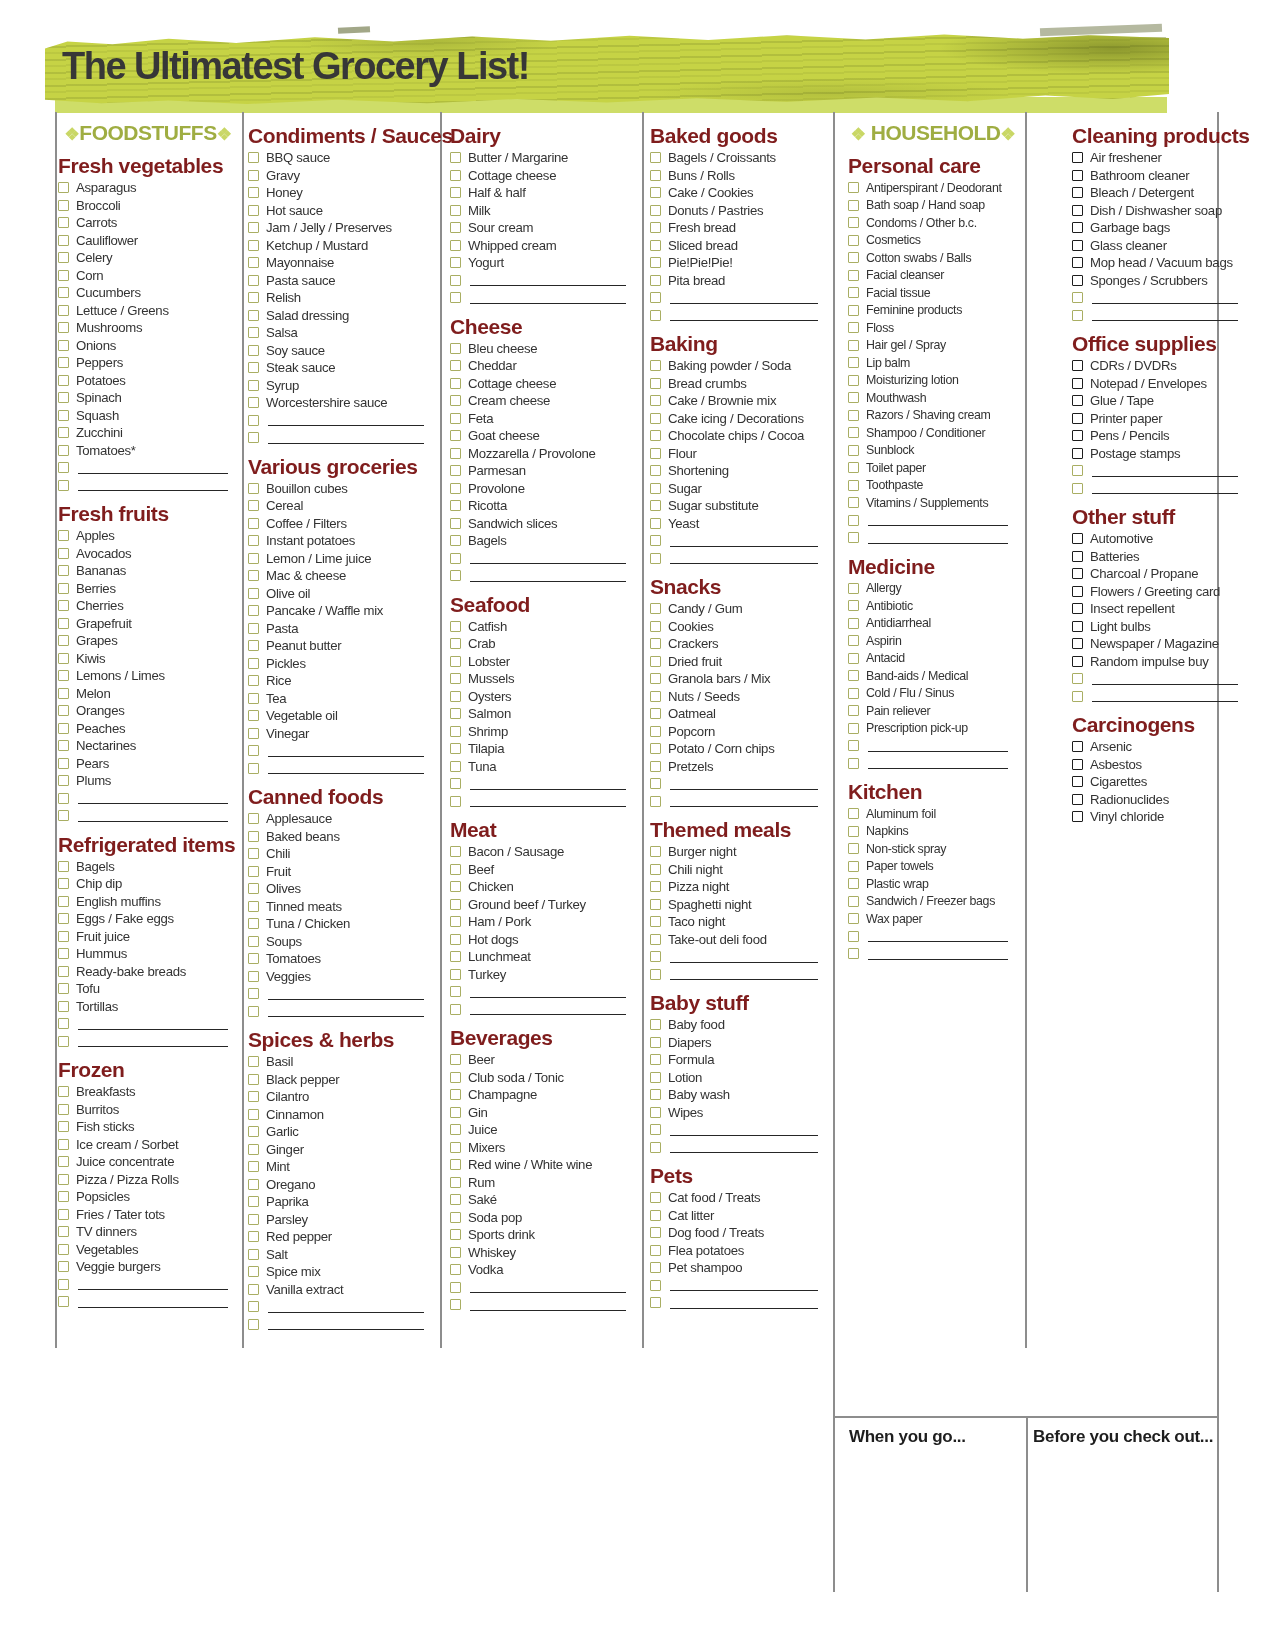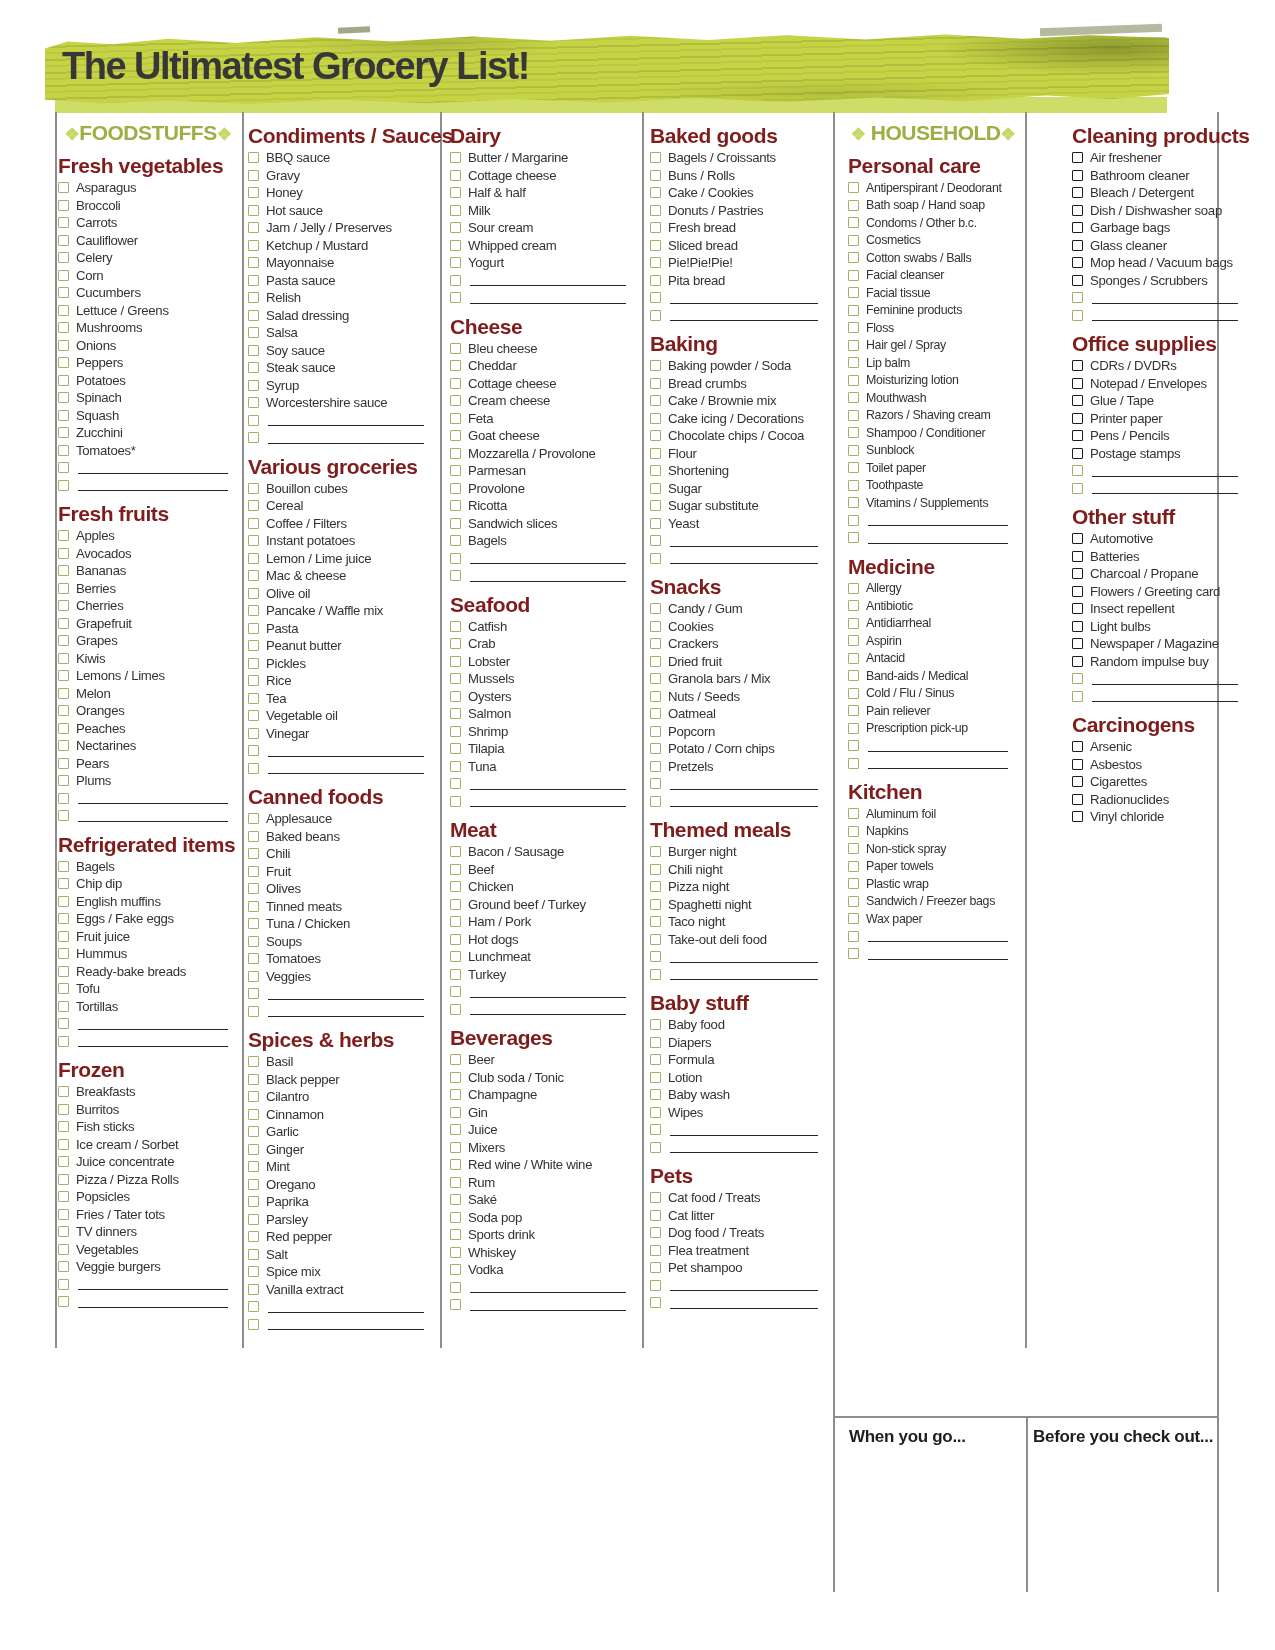--- a/index.html
+++ b/index.html
@@ -1068,21 +1068,21 @@
           <div class="item">
             <span class="cb"></span>
             <span>Cat litter</span>
           </div>
           <div class="item">
             <span class="cb"></span>
             <span>Dog food / Treats</span>
           </div>
           <div class="item">
             <span class="cb"></span>
-            <span>Flea treatment</span>
+            <span>Flea potatoes</span>
           </div>
           <div class="item">
             <span class="cb"></span>
             <span>Pet shampoo</span>
           </div>
           <div class="item">
             <span class="cb"></span>
             <div class="wline"></div>
           </div>
           <div class="item">

